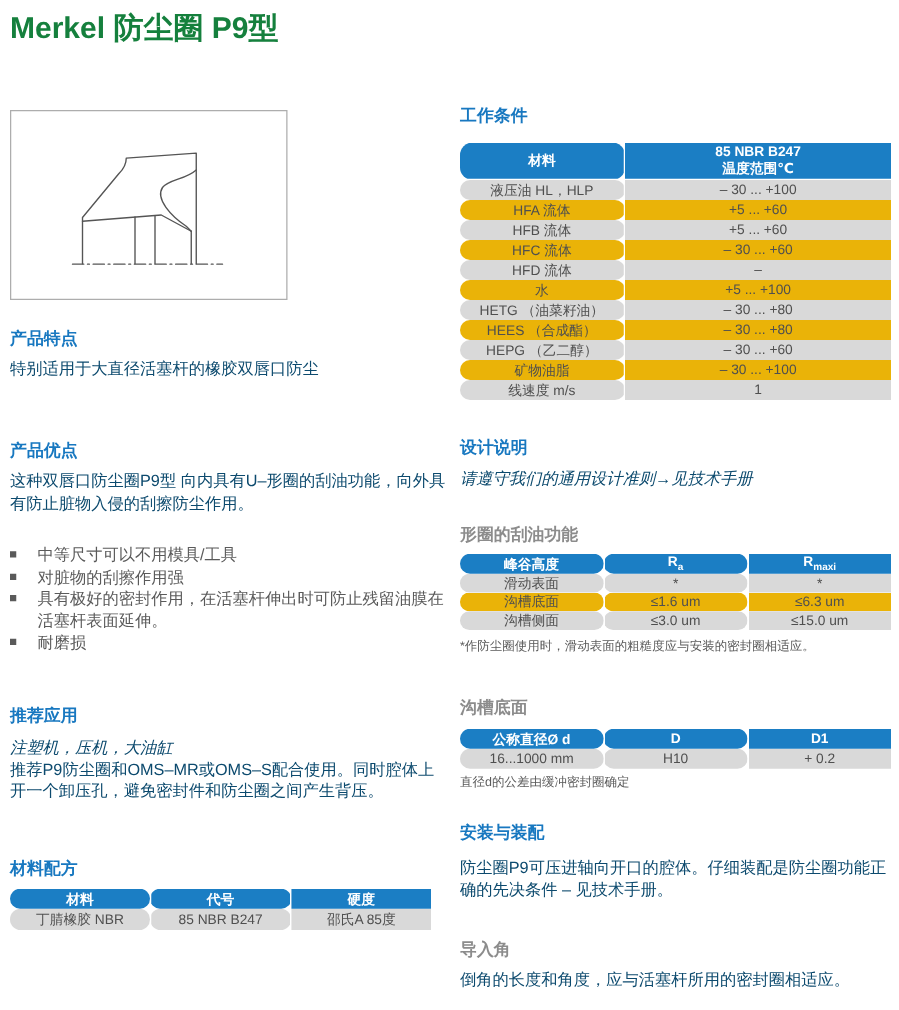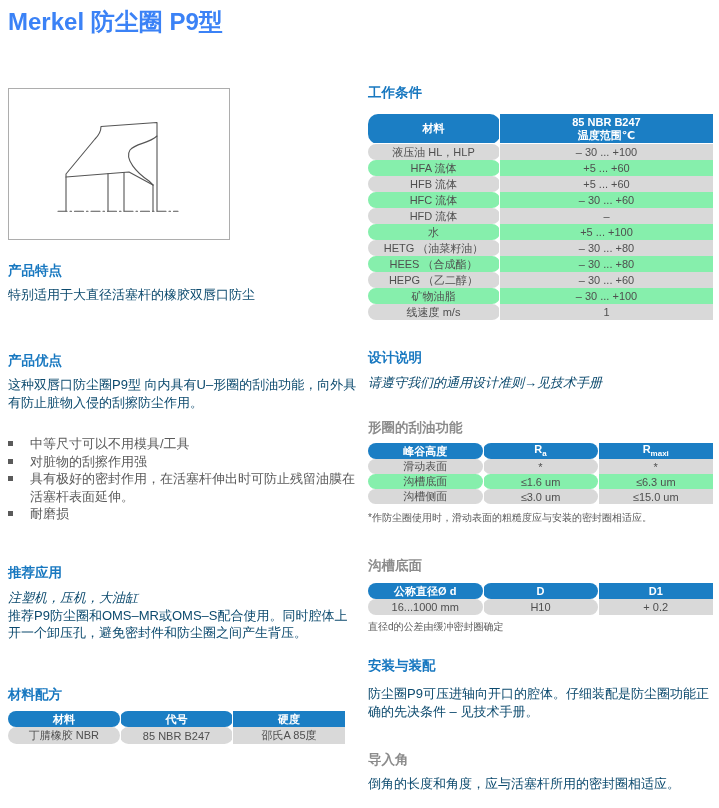--- a/index.html
+++ b/index.html
@@ -3,21 +3,21 @@
 <meta charset="utf-8">
 <style>
   html,body{margin:0;padding:0;}
   body{
     width:719px;height:808px;position:relative;background:#ffffff;
     font-family:"Liberation Sans","DejaVu Sans",sans-serif;color:#555;
     overflow:hidden;
   }
   .abs{position:absolute;}
   #page-title{
-    left:8px;top:6px;font-size:24px;font-weight:bold;color:#3b82f6;
+    left:8px;top:6px;font-size:24px;font-weight:bold;color:#15803d;
     letter-spacing:0px;white-space:nowrap;
   }
   .sec-heading{font-size:13.5px;font-weight:bold;color:#1878c0;line-height:15px;}
   .sub-heading{font-size:13.5px;font-weight:bold;color:#8c8c8c;line-height:15px;}
   .body-text{font-size:13px;line-height:17.5px;color:#0c4a6e;}
   .mt8{margin-top:8px;}
   .mt10{margin-top:9px;font-style:italic;}
 
   
   #drawing-box{
@@ -29,21 +29,21 @@
   .bullet-item{display:flex;gap:17px;font-size:13px;line-height:17.5px;color:#5a5a5a;margin-bottom:0px;}
   .bullet-sq{flex:0 0 auto;width:5px;height:5px;background:#5a5a5a;margin-top:6px;}
 
   
   table{border-collapse:collapse;table-layout:fixed;}
   th,td{padding:0 4px;text-align:center;overflow:hidden;white-space:nowrap;}
   th{background:#1b7ec4;color:#ffffff;font-weight:bold;font-size:11px;}
   td{font-size:11px;color:#4f4f4f;}
   .divider{border-right:1px solid #ffffff;border-radius:10px;}
   .row-gray td{background:#d9d9d9;}
-  .row-white td{background:#86efac;}
+  .row-white td{background:#eab308;}
 
   
   #working-table{width:345px;}
   #working-table th{height:29px;border-bottom:1px solid #fff;}
   #working-table td{height:16px;}
   #working-table .c1{width:123px;}
   #working-table .hdr2 div{line-height:13px;}
 
   
   #surface-table{width:345px;}

